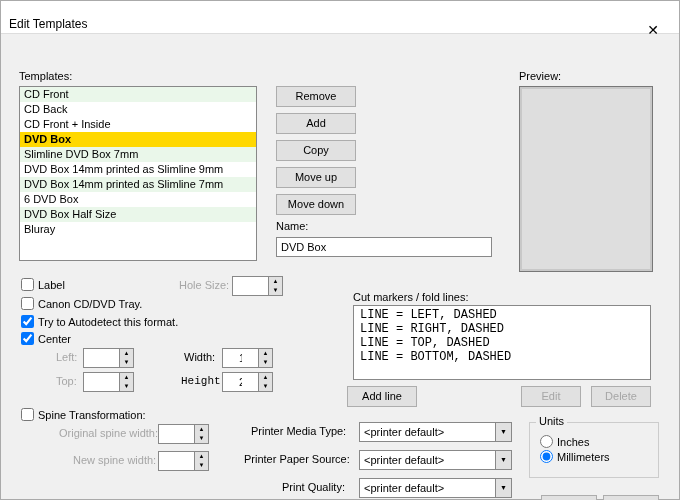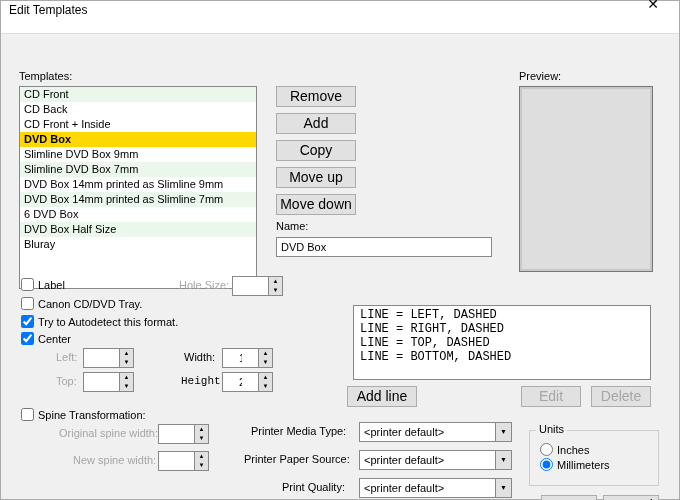--- a/index.html
+++ b/index.html
@@ -16,21 +16,21 @@
     background: #f0f0f0;
     border: 1px solid #aaa;
     display: flex;
     flex-direction: column;
   }
   .titlebar {
     height: 28px;
     background: #fff;
     border-bottom: 1px solid #ddd;
     display: flex;
-    align-items: flex-end;
+    align-items: flex-start;
     padding: 16px 8px;
     justify-content: space-between;
   }
   .titlebar .title { font-size: 12px; }
   .close-x {
     width: 36px;
     height: 26px;
     display: flex;
     align-items: center;
     justify-content: center;
@@ -42,41 +42,41 @@
     flex: 1;
     position: relative;
     padding: 12px 16px;
   }
   .lbl { position: absolute; }
   .listbox {
     position: absolute;
     left: 18px;
     top: 52px;
     width: 238px;
-    height: 203px;
+    height: 175px;
     background: #fff;
     border: 1px solid #888;
     overflow-y: scroll;
     overflow-x: hidden;
   }
   .listbox .item {
     padding: 1px 4px;
     line-height: 13px;
     white-space: nowrap;
     cursor: default;
   }
   .listbox .item.alt { background: #eaf7ea; }
   .listbox .item.sel { background: #ffd800; font-weight: bold; }
   .btn {
     position: absolute;
     width: 80px;
     height: 21px;
     background: #e1e1e1;
     border: 1px solid #adadad;
-    font-size: 14px;
+    font-size: 11px;
     text-align: center;
     line-height: 18px;
     cursor: pointer;
   }
   .btn.disabled { color: #a6a6a6; cursor: default; }
   .txtbox {
     position: absolute;
     background: #fff;
     border: 1px solid #888;
     height: 20px;
@@ -149,21 +149,20 @@
     background: #e1e1e1;
     border-left: 1px solid #888;
     text-align: center;
     font-size: 7px;
     line-height: 18px;
   }
   .groupbox {
     position: absolute;
     border: 1px solid #ccc;
     padding: 10px 10px 6px;
-    margin-top: 8px;
   }
   .groupbox .legend {
     position: absolute;
     top: -8px;
     left: 6px;
     background: #f0f0f0;
     padding: 0 3px;
     font-size: 11px;
   }
   .radio { display: flex; align-items: center; gap: 4px; margin: 2px 0; }
@@ -188,21 +187,20 @@
     <div class="close-x">✕</div>
   </div>
   <div class="body">
 
     <div class="lbl" style="left:18px; top:36px;">Templates:</div>
     <div class="listbox" id="templates-list">
         <div class="item alt">CD Front</div>
         <div class="item">CD Back</div>
         <div class="item">CD Front + Inside</div>
         <div class="item sel">DVD Box</div>
-        <div class="item">Slimline DVD Box 9mm</div>
         <div class="item alt">Slimline DVD Box 7mm</div>
         <div class="item">DVD Box 14mm printed as Slimline 9mm</div>
         <div class="item alt">DVD Box 14mm printed as Slimline 7mm</div>
         <div class="item">6 DVD Box</div>
         <div class="item alt">DVD Box Half Size</div>
         <div class="item">Bluray</div>
       </div>
 
     <div class="btn" style="left:275px; top:52px;">Remove</div>
     <div class="btn" style="left:275px; top:79px;">Add</div>
@@ -290,20 +288,21 @@
     </div>
     <div class="lbl grey" style="left:72px; top:420px;">New spine width:</div>
     <div class="spin" style="left:157px; top:417px;">
       <input class="empty" disabled="" style="">
         <div class="arrows">
           <div>▲</div>
           <div>▼</div>
         </div>
     </div>
 
+    <div class="lbl" style="left:352px; top:257px;">Cut markers / fold lines:</div>
     <div class="multibox">LINE = LEFT, DASHED
 LINE = RIGHT, DASHED
 LINE = TOP, DASHED
 LINE = BOTTOM, DASHED</div>
 
     <div class="btn" style="left:346px; top:352px; width:70px;">Add line</div>
     <div class="btn disabled" style="left:520px; top:352px; width:60px;">Edit</div>
     <div class="btn disabled" style="left:590px; top:352px; width:60px;">Delete</div>
 
     <div class="lbl" style="left:250px; top:391px;">Printer Media Type:</div>

